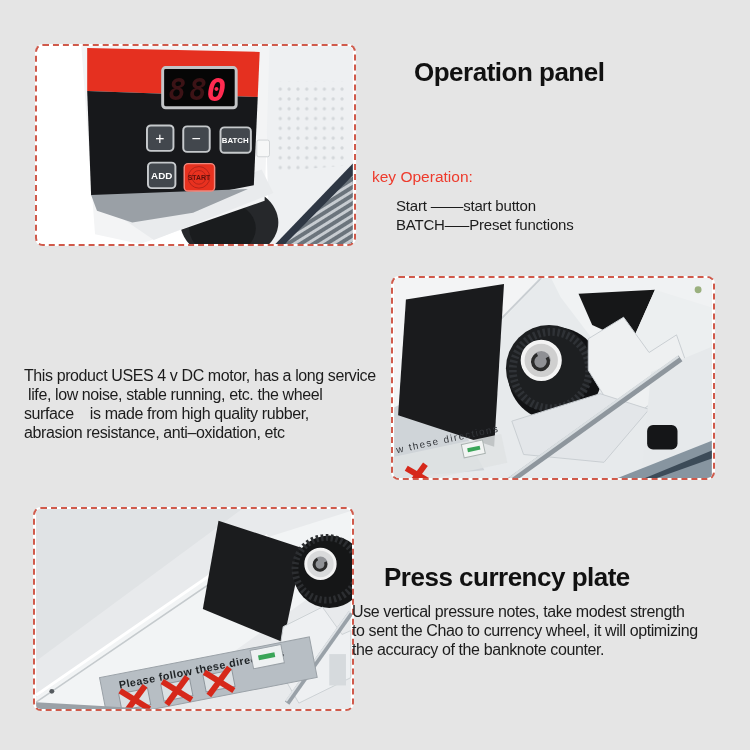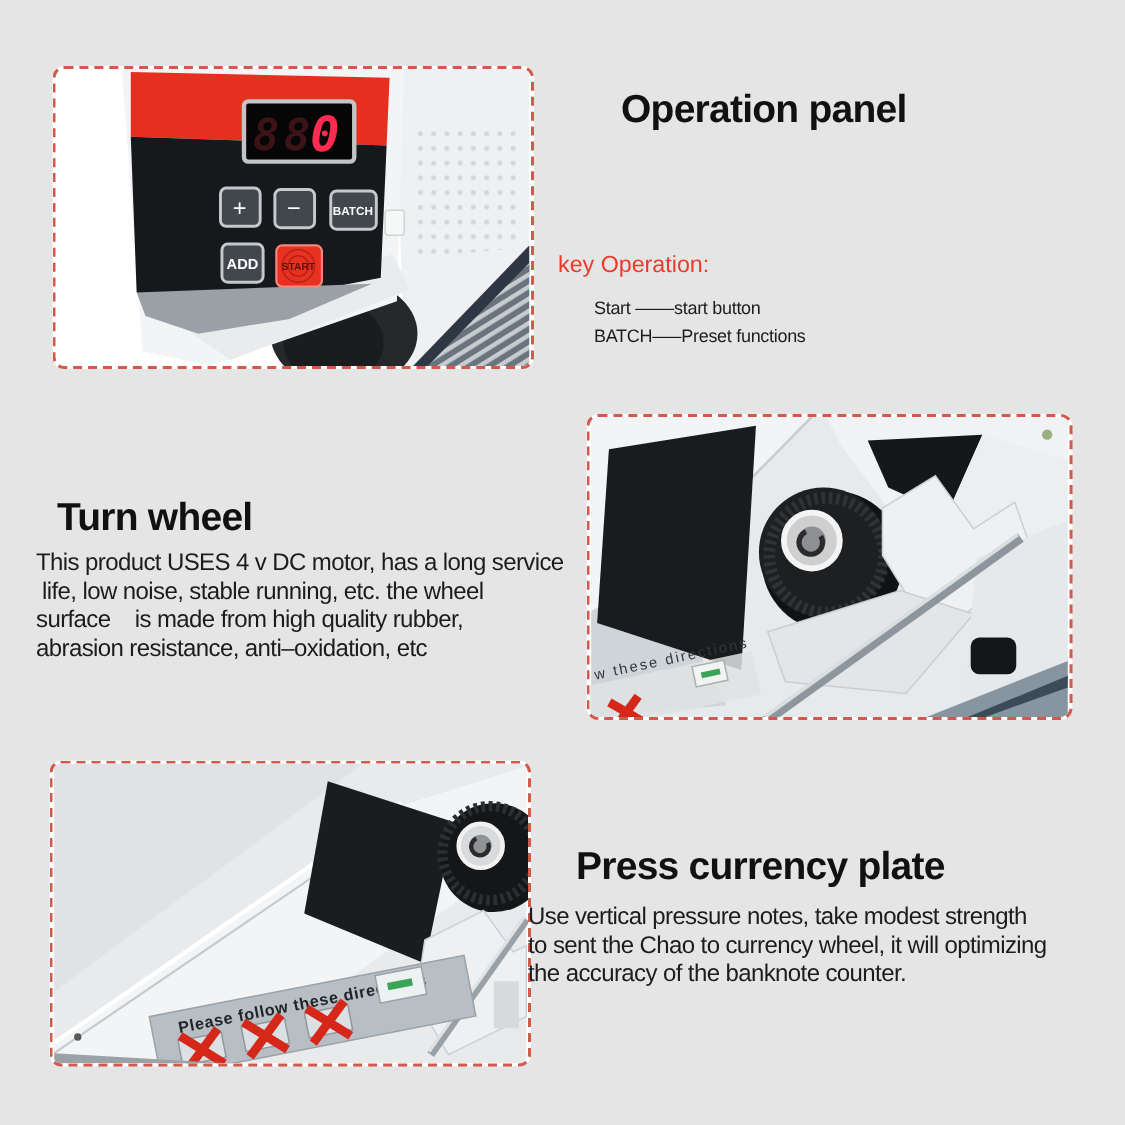--- a/index.html
+++ b/index.html
@@ -23,21 +23,21 @@
 
   .para {
     position:absolute; font-size:16px; line-height:19px; letter-spacing:-0.4px;
     white-space:pre; color:#1c1c1c;
   }
   #para-operation-panel { left:384px; top:70px; }
   #para-turn-wheel      { left:24px;  top:350px; }
   #para-press-plate     { left:352px; top:586px; }
 
   .key-label { position:absolute; left:372px; top:168px; color:#ee3a2c; font-size:15.5px; white-space:pre; }
-  .key-lines { position:absolute; left:396px; top:196px; font-size:12px; line-height:19px; letter-spacing:-0.2px; white-space:pre; }
+  .key-lines { position:absolute; left:396px; top:196px; font-size:15px; line-height:19px; letter-spacing:-0.2px; white-space:pre; }
 
   svg text { font-family:"Liberation Sans", sans-serif; }
   .led { font-family:"DejaVu Sans Mono", monospace; font-weight:bold; font-style:italic; }
 </style>
 </head>
 <body>
 
 <div class="page">
 
   <figure class="photo" id="photo-operation-panel">
@@ -104,21 +104,20 @@
         <rect x="223" y="96" width="13" height="17" rx="2" fill="#f6f7f7" stroke="#d0d3d5"></rect>
       </g>
     </svg>
   </figure>
 
   <h2 class="title" id="title-operation-panel">Operation panel</h2>
   <div class="key-label">key Operation:</div>
   <div class="key-lines">Start ––––start button
 BATCH–––Preset functions</div>
 
-  <h2 class="title" id="title-turn-wheel">Turn wheel</h2>
   <p class="para" id="para-turn-wheel">This product USES 4 v DC motor, has a long service
  life, low noise, stable running, etc. the wheel
 surface    is made from high quality rubber,
 abrasion resistance, anti–oxidation, etc</p>
 
   <figure class="photo" id="photo-turn-wheel">
     <svg viewBox="0 0 324 204">
       <rect width="324" height="204" fill="#e7eaec"></rect>
 
       <g>

